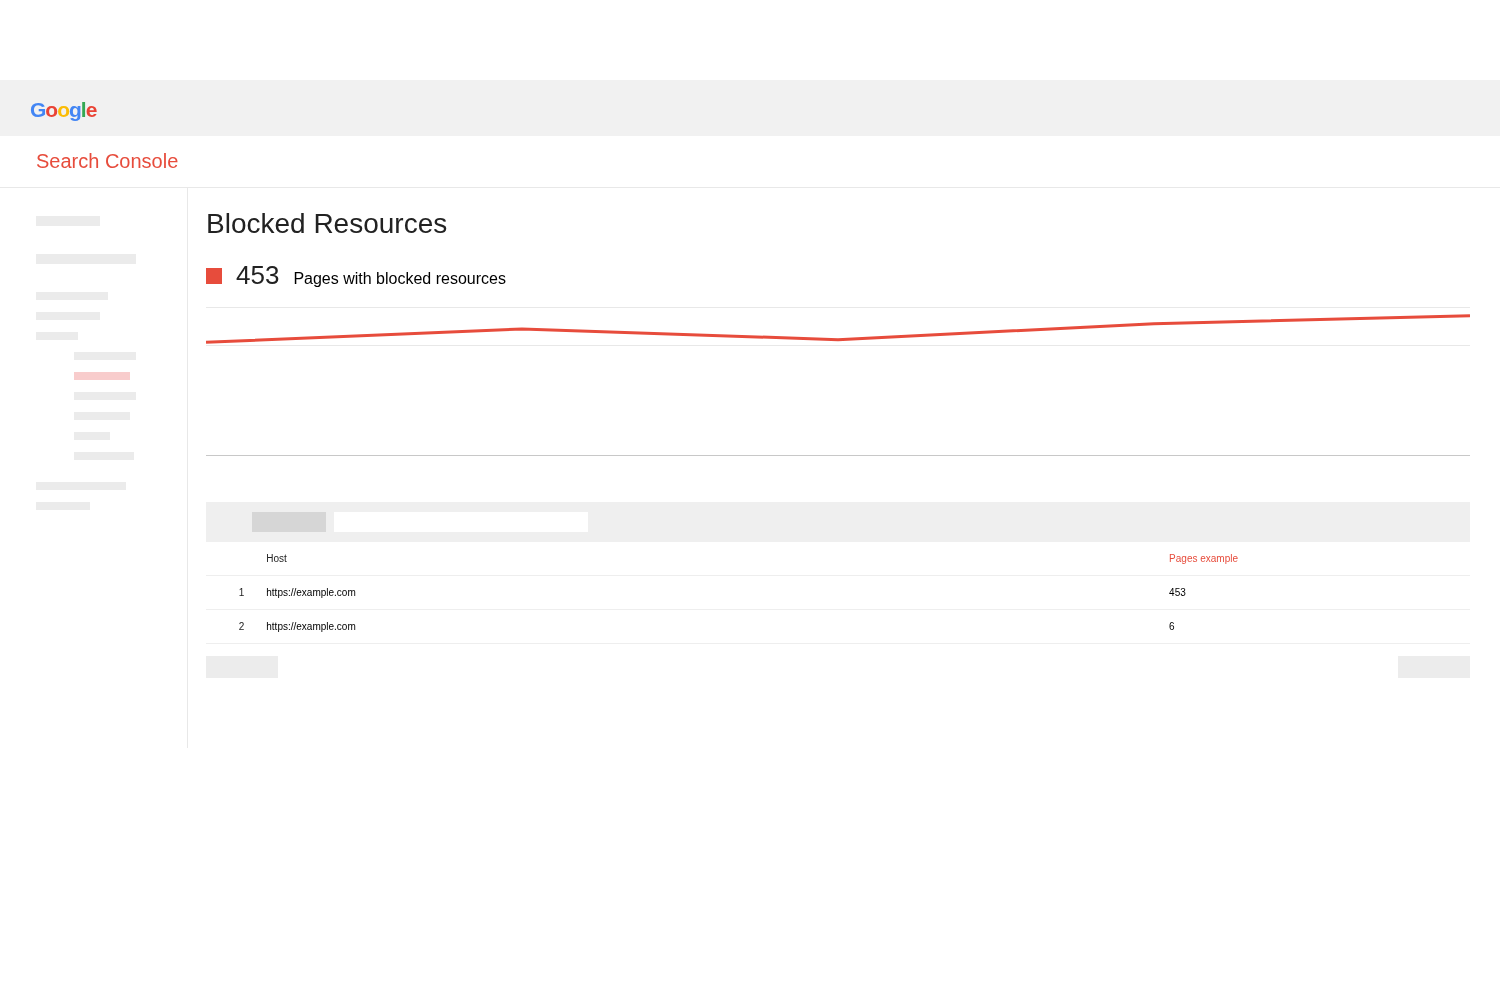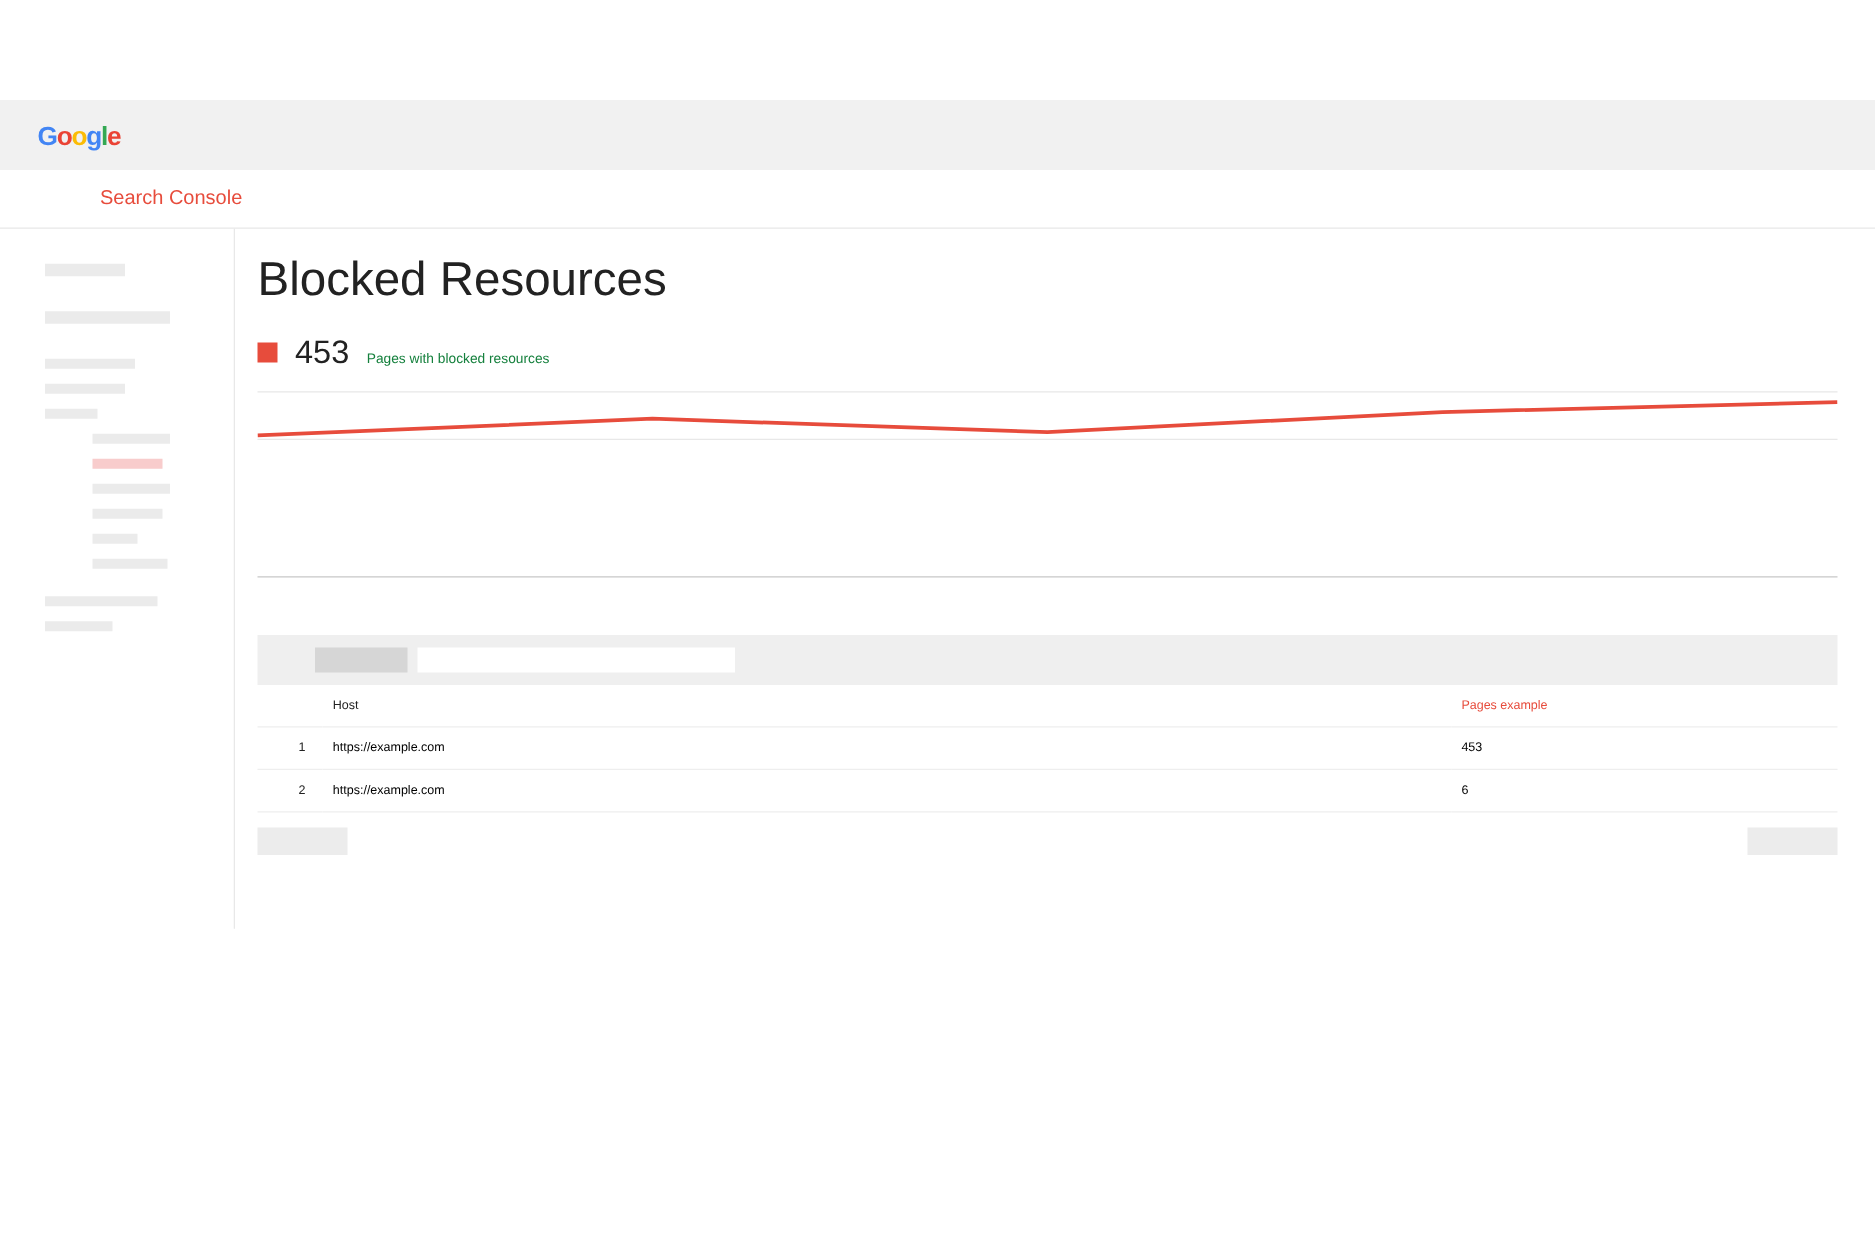--- a/index.html
+++ b/index.html
@@ -30,23 +30,22 @@
     .google-logo .o2 { color: #FBBC05; }
     .google-logo .g2 { color: #4285F4; }
     .google-logo .l1 { color: #34A853; }
     .google-logo .e1 { color: #EA4335; }
     .sub-header {
       padding: 14px 36px 14px 36px;
       border-bottom: 1px solid #e8e8e8;
     }
     .sub-header-title {
       color: #e74c3c;
-      font-size: 16px;
-      font-weight: 400;
-      margin-left: 44px;
+      font-size: 20px;
+      font-weight: 400;
     }
     .main-layout {
       display: flex;
     }
     .sidebar {
       width: 188px;
       border-right: 1px solid #e8e8e8;
       padding: 28px 0 0 36px;
       min-height: 560px;
     }
@@ -56,21 +55,21 @@
       margin-bottom: 12px;
     }
     .sidebar-placeholder.red {
       background: #f8cccc;
     }
     .content {
       flex: 1;
       padding: 20px 0 0 18px;
     }
     .page-title {
-      font-size: 38px;
+      font-size: 28px;
       font-weight: 400;
       color: #222;
       margin-bottom: 20px;
     }
     .stat-row {
       display: flex;
       align-items: baseline;
       gap: 14px;
       margin-bottom: 6px;
     }
@@ -79,22 +78,22 @@
       height: 16px;
       background: #e74c3c;
       align-self: center;
     }
     .stat-number {
       font-size: 26px;
       font-weight: 400;
       color: #222;
     }
     .stat-label {
-      font-size: 11px;
-      color: #15803d;
+      font-size: 16px;
+      color: #000000;
     }
     .chart-area {
       margin-top: 0;
       margin-right: 30px;
       position: relative;
       height: 160px;
     }
     .chart-grid-line {
       position: absolute;
       left: 0;

